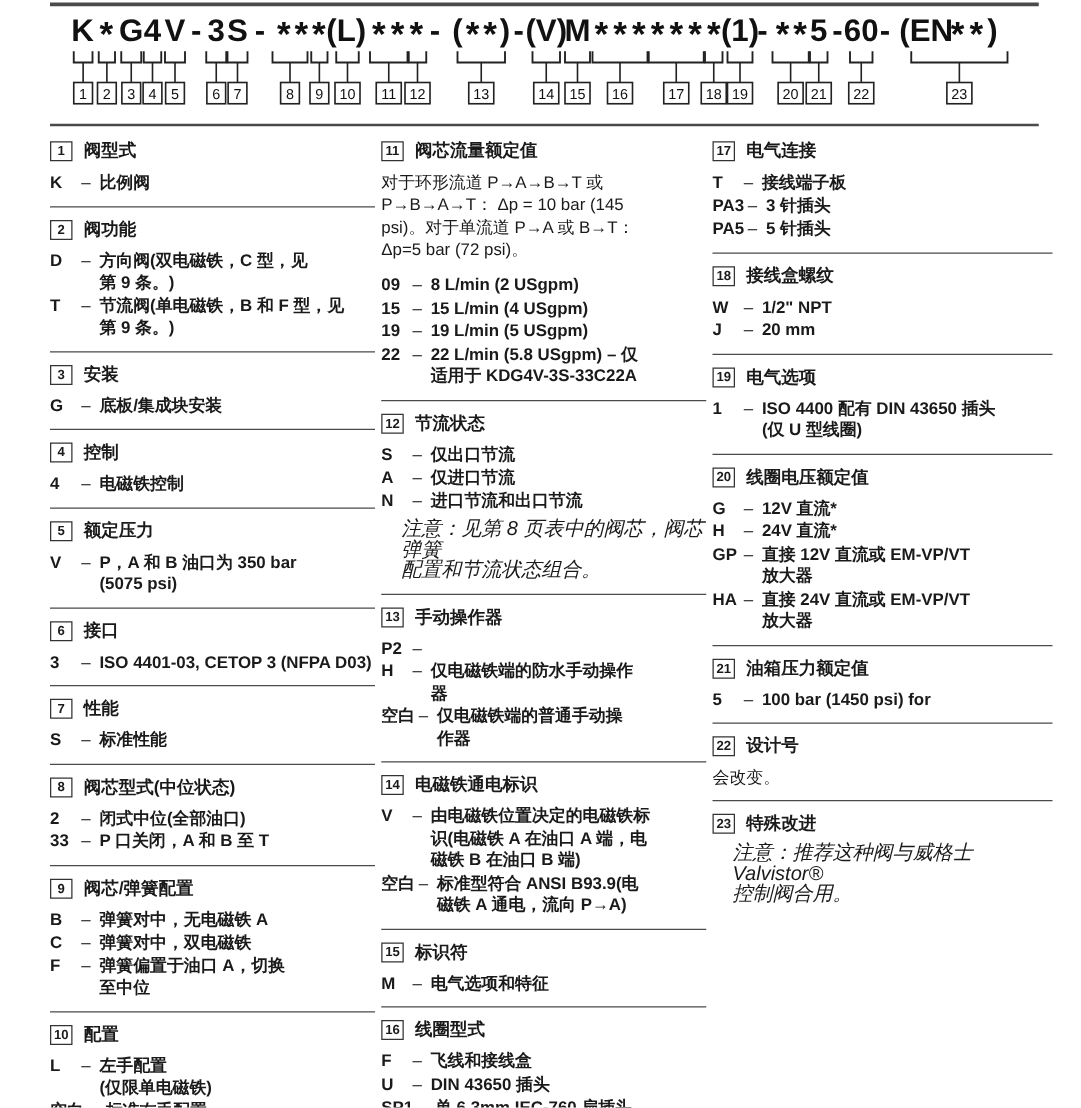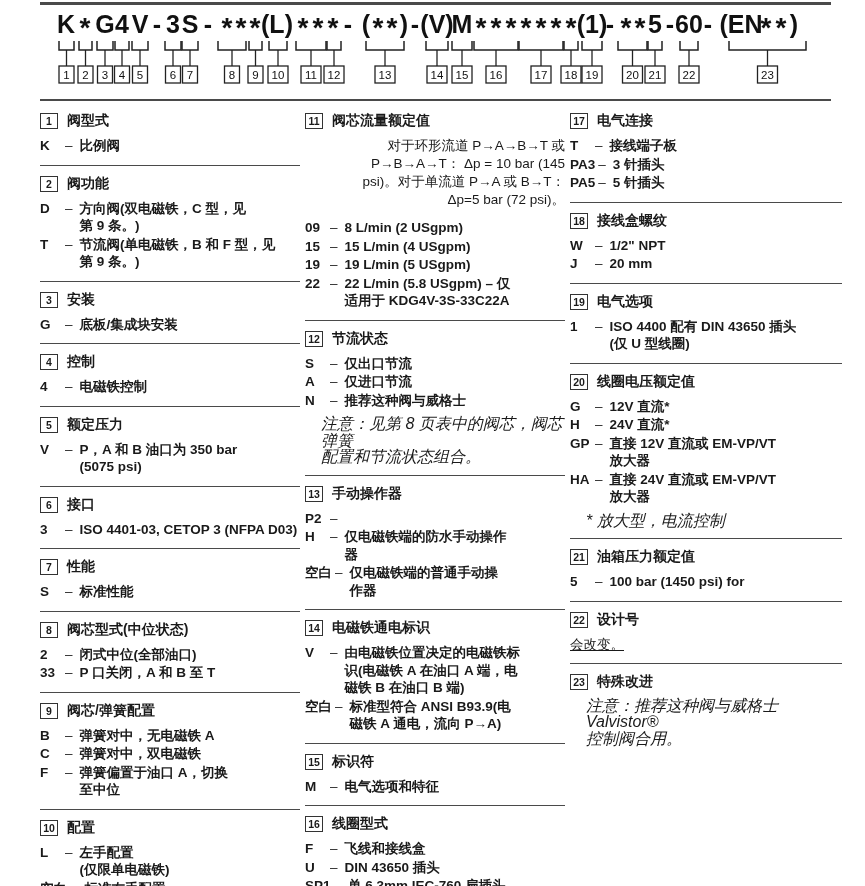--- a/index.html
+++ b/index.html
@@ -13,22 +13,22 @@
   .col-2{left:305px;width:260px;}
   .col-3{left:570px;width:272px;}
   .section{padding:7px 0 9px 0;}
   .section + .section{border-top:1px solid #4a4a4a;}
   .sec-head{display:flex;align-items:center;gap:9px;font-weight:bold;font-size:14px;margin:2px 0 7px 0;}
   .numbox{display:inline-block;border:1px solid #333;min-width:12px;text-align:center;padding:0 2px;height:14px;line-height:14px;font-size:10.5px;font-weight:bold;}
   .item{display:flex;font-size:13.5px;line-height:17.5px;margin:1px 0;}
   .item .code{font-weight:bold;min-width:22px;flex:none;}
   .item .dash{flex:none;padding:0 7px 0 3px;}
   .item .desc{white-space:pre-line;font-weight:bold;}
-  .intro{font-size:13.5px;line-height:18px;white-space:pre-line;margin:0 0 10px 0;text-align:right;}
-  .bodytext{font-size:13.5px;line-height:18px;white-space:pre-line;text-decoration:underline;}
+  .intro{font-size:13.5px;line-height:18px;white-space:pre-line;margin:0 0 10px 0;}
+  .bodytext{font-size:13.5px;line-height:18px;white-space:pre-line;}
   .note{font-style:italic;font-size:16px;line-height:16.5px;white-space:pre-line;margin-top:7px;margin-left:16px;}
 </style>
 </head>
 <body>
 
 <div class="page">
   <div class="rule-top"></div>
   <svg id="code-svg" width="865" height="100" viewBox="0 0 865 100">
       <text x="66" y="33" text-anchor="middle" font-size="25" font-weight="bold" fill="#111">K</text>
       <text x="85" y="37" text-anchor="middle" font-size="28" font-weight="bold" fill="#111">*</text>
@@ -352,21 +352,21 @@
           <div class="desc">仅出口节流</div>
         </div>
         <div class="item">
           <div class="code">A</div>
           <div class="dash">–</div>
           <div class="desc">仅进口节流</div>
         </div>
         <div class="item">
           <div class="code">N</div>
           <div class="dash">–</div>
-          <div class="desc">推荐这种阀与威格士</div>
+          <div class="desc">进口节流和出口节流</div>
         </div>
         <div class="note">注意：见第 8 页表中的阀芯，阀芯弹簧
 配置和节流状态组合。</div>
       </div>
       <div class="section">
         <div class="sec-head">
           <div class="numbox">13</div>
           <div class="sec-title">手动操作器</div>
         </div>
         <div class="item">
@@ -509,21 +509,20 @@
           <div class="dash">–</div>
           <div class="desc">直接 12V 直流或 EM-VP/VT
 放大器</div>
         </div>
         <div class="item">
           <div class="code">HA</div>
           <div class="dash">–</div>
           <div class="desc">直接 24V 直流或 EM-VP/VT
 放大器</div>
         </div>
-        <div class="note">* 放大型，电流控制</div>
       </div>
       <div class="section">
         <div class="sec-head">
           <div class="numbox">21</div>
           <div class="sec-title">油箱压力额定值</div>
         </div>
         <div class="item">
           <div class="code">5</div>
           <div class="dash">–</div>
           <div class="desc">100 bar (1450 psi) for</div>

